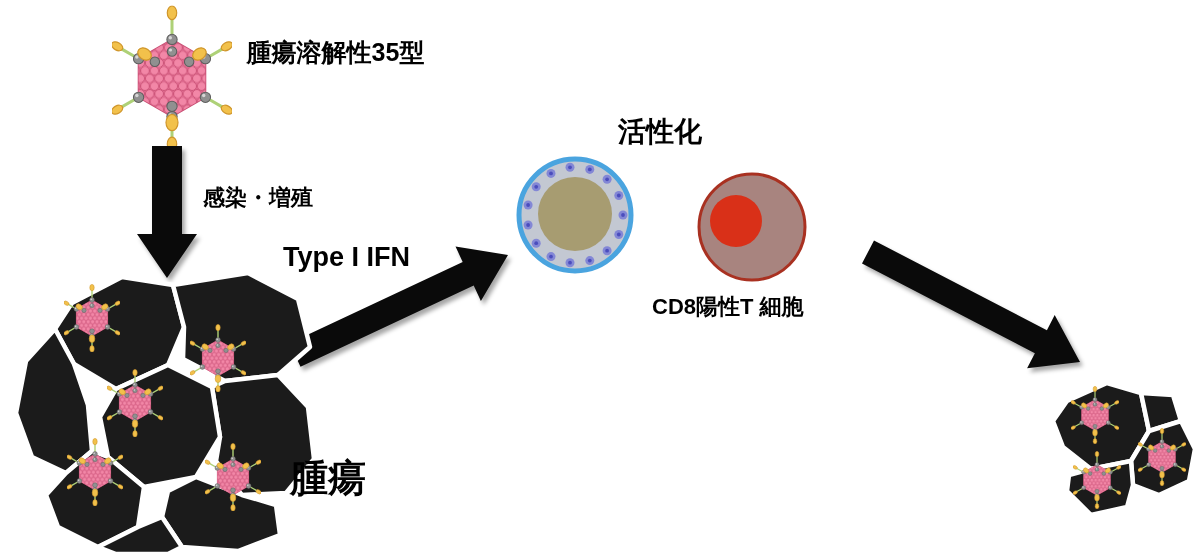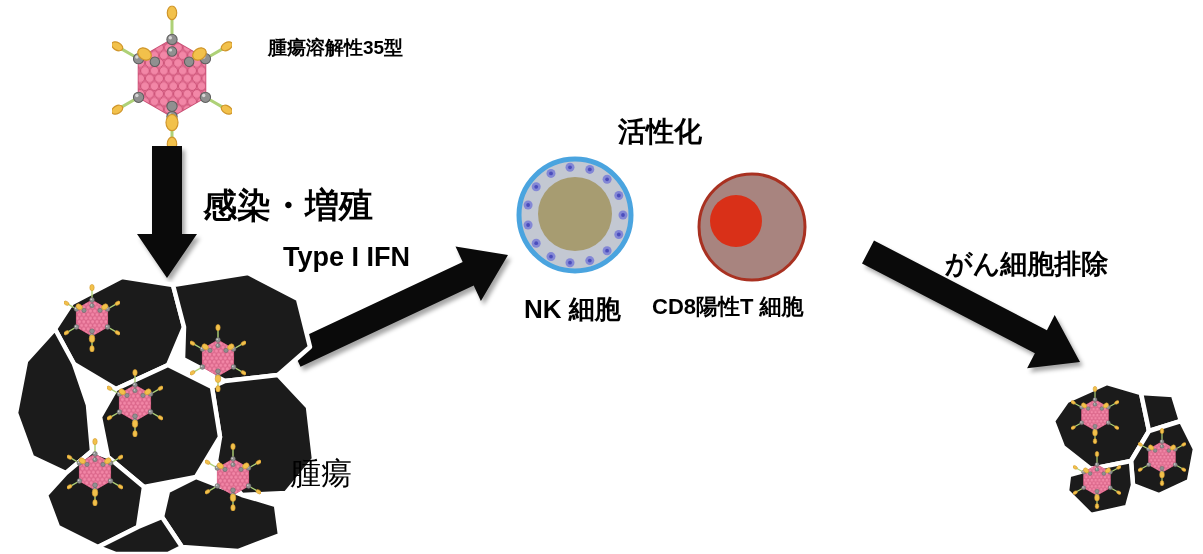--- a/index.html
+++ b/index.html
@@ -1,28 +1,28 @@
 <!DOCTYPE html>
 <html style="--bg: #ffffff; --ink: #000000; --arrow: #0a0a0a; --tumor-fill: #1b1b1b; --tumor-line: #ffffff; --nk-membrane: #4aa4df; --nk-cytoplasm: #c3c8d2; --nk-nucleus: #a79c71; --nk-granule: #8387d6; --nk-granule-core: #4b4dbd; --cd8-membrane: #a93121; --cd8-cytoplasm: #a8847f; --cd8-nucleus: #d93018; --capsid-pink: #f287a7; --capsid-dark: #e06c91; --capsid-outline: #c94f74; --fiber-green: #aed177; --knob-yellow: #f2c14b; --knob-deep: #d0962b; --penton-gray: #909090; --penton-light: #d6d6d6;"><head>
 <meta charset="utf-8">
 <style>
   html,body{margin:0;padding:0;background:var(--bg,#fff);}
   .canvas{position:relative;width:1203px;height:554px;background:var(--bg,#fff);
           font-family:"Liberation Sans","DejaVu Sans",sans-serif;color:var(--ink,#000);
           overflow:hidden;}
   .abs{position:absolute;}
   .lbl{white-space:nowrap;font-weight:700;}
-  .t-title{left:228px;top:36px;width:215px;text-align:center;font-size:19px;font-weight:800;line-height:1.3;}
-  .t-infection{left:203px;top:183px;font-size:34px;}
+  .t-title{left:228px;top:36px;width:215px;text-align:center;font-size:25px;font-weight:800;line-height:1.3;}
+  .t-infection{left:203px;top:183px;font-size:22px;}
   .t-ifn{left:283px;top:242px;font-size:27px;}
   .t-activation{left:618px;top:113px;font-size:28px;}
   .t-nk{left:524px;top:292px;font-size:26px;}
   .t-cd8{left:652px;top:292px;font-size:22px;}
   .t-elim{left:945px;top:246px;font-size:27px;}
-  .t-tumor{left:290px;top:453px;font-size:31px;font-weight:400;
+  .t-tumor{left:290px;top:453px;font-size:38px;font-weight:700;
            font-family:"DejaVu Serif","Liberation Serif",serif;}
   svg{display:block;overflow:visible;}
   .arrow-poly{fill:var(--arrow,#0a0a0a);}
   .arrow-svg{filter:drop-shadow(3px 4px 2px rgba(0,0,0,0.35));}
   .tumor-cell{fill:var(--tumor-fill,#1b1b1b);stroke:var(--tumor-line,#fff);
               stroke-width:4.5;stroke-linejoin:round;}
   .nk-body{fill:var(--nk-cytoplasm,#c3c8d2);stroke:var(--nk-membrane,#4aa4df);stroke-width:5;}
   .nk-nucleus{fill:var(--nk-nucleus,#a79c71);}
   .granule{fill:var(--nk-granule,#8387d6);}
   .granule-core{fill:var(--nk-granule-core,#4b4dbd);}
@@ -152,29 +152,27 @@
       <circle class="granule" cx="108.8" cy="84.5" r="4.5"></circle>
         <circle class="granule-core" cx="108.8" cy="84.5" r="1.9"></circle>
     </g>
   </svg>
 
   <svg class="abs" style="left:696px;top:171px;" width="112" height="112">
     <circle class="cd8-body" cx="56" cy="56" r="53"></circle>
     <circle class="cd8-nucleus" cx="40" cy="50" r="26"></circle>
   </svg>
 
-  <div class="abs lbl t-nk">NK 細胞</div>
 
   <div class="abs lbl t-cd8">CD8陽性T 細胞</div>
 
   <svg class="abs arrow-svg" style="left:858px;top:240px;" width="232" height="132">
     <polygon class="arrow-poly" points="16,0.5 188.9,90.2 196.7,75.1 222,122 169.1,128.3 176.9,113.2 4,23.5"></polygon>
   </svg>
 
-  <div class="abs lbl t-elim">がん細胞排除</div>
 
   <svg class="abs" style="left:10px;top:265px;" width="310" height="290" viewBox="0 0 310 290">
     <g>
       <path class="tumor-cell" d="M62,38 L112,12 L163,20 L174,62 L158,100 L106,124 L64,99 L45,64 Z"></path>
       <path class="tumor-cell" d="M163,20 L238,8 L288,34 L300,82 L268,110 L215,116 L173,94 L174,62 Z"></path>
       <path class="tumor-cell" d="M45,64 L16,96 L6,148 L22,192 L56,208 L82,186 L78,140 L64,99 Z"></path>
       <path class="tumor-cell" d="M268,110 L298,142 L304,194 L276,228 L232,230 L206,196 L210,172 L202,122 L215,116 Z"></path>
       <path class="tumor-cell" d="M106,124 L158,100 L202,122 L210,172 L186,212 L134,222 L98,192 L90,152 Z"></path>
       <path class="tumor-cell" d="M56,208 L82,186 L98,192 L134,222 L128,262 L88,282 L48,262 L36,230 Z"></path>
       <path class="tumor-cell" d="M186,212 L232,230 L266,240 L270,270 L228,286 L172,282 L152,252 L158,226 Z"></path>

